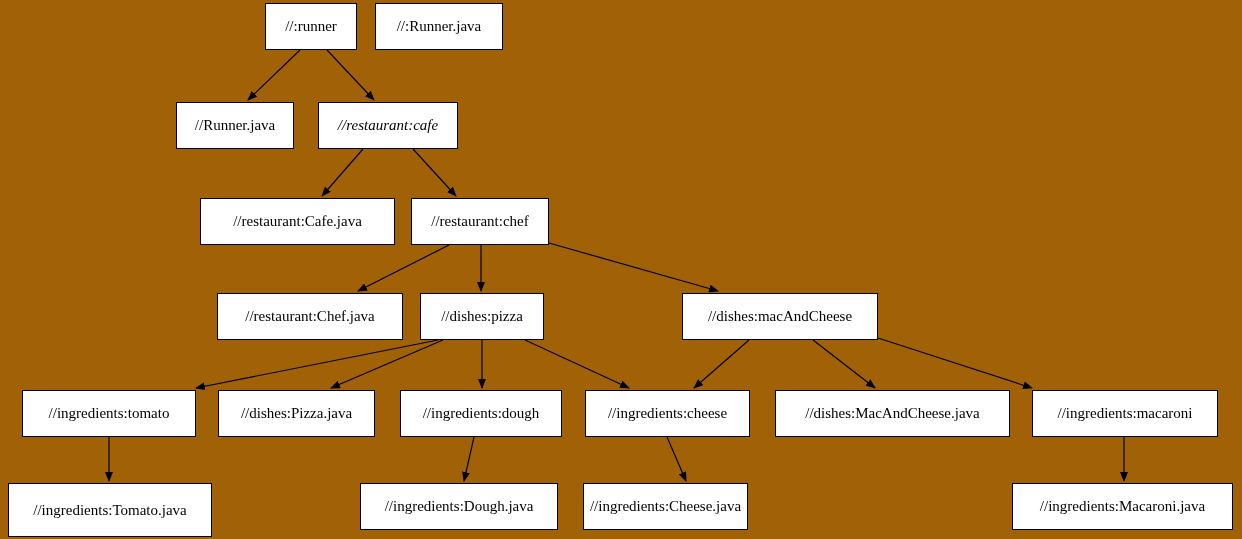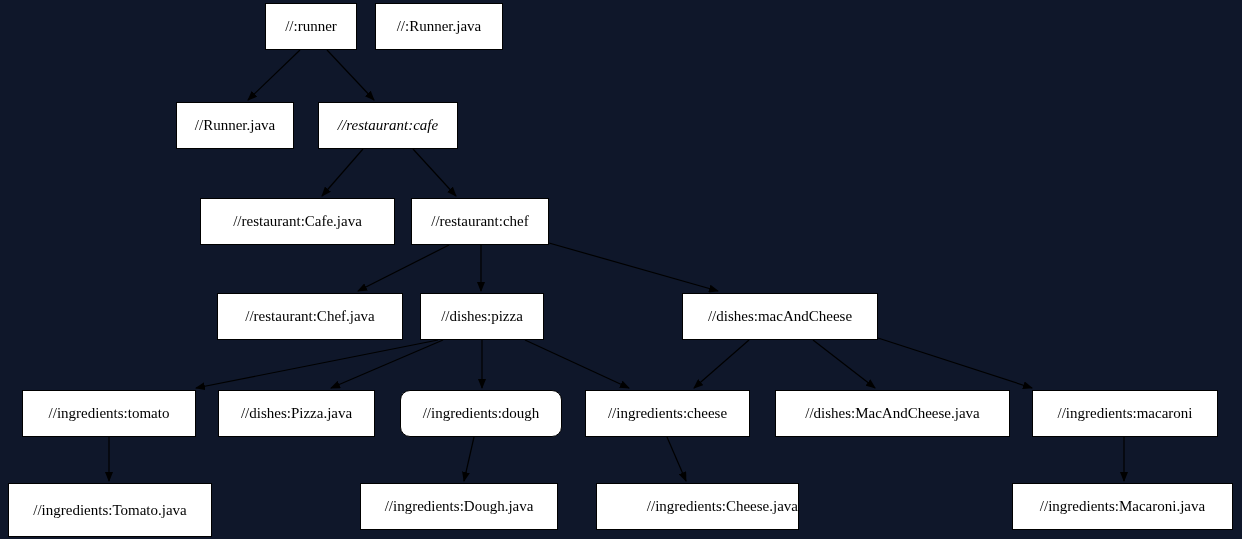--- a/index.html
+++ b/index.html
@@ -4,21 +4,21 @@
 <style>
   html, body {
     margin: 0;
     padding: 0;
     background: #ffffff;
   }
   #graph-canvas {
     position: relative;
     width: 1242px;
     height: 539px;
-    background: #0f172a;
+    background: #a16207;
     overflow: hidden;
     font-family: "Liberation Serif", "DejaVu Serif", serif;
   }
   #edge-layer {
     position: absolute;
     left: 0;
     top: 0;
     width: 1242px;
     height: 539px;
     pointer-events: none;
@@ -101,39 +101,39 @@
       </div>
       <div class="graph-node" style="left: 682px; top: 293px; width: 196px; height: 47px; border-color: rgb(0, 0, 0); background: rgb(255, 255, 255);">
         <span class="node-label" style="color: rgb(0, 0, 0);">//dishes:macAndCheese</span>
       </div>
       <div class="graph-node" style="left: 22px; top: 390px; width: 174px; height: 47px; border-color: rgb(0, 0, 0); background: rgb(255, 255, 255);">
         <span class="node-label" style="color: rgb(0, 0, 0);">//ingredients:tomato</span>
       </div>
       <div class="graph-node" style="left: 218px; top: 390px; width: 157px; height: 47px; border-color: rgb(0, 0, 0); background: rgb(255, 255, 255);">
         <span class="node-label" style="color: rgb(0, 0, 0);">//dishes:Pizza.java</span>
       </div>
-      <div class="graph-node" style="left: 400px; top: 390px; width: 162px; height: 47px; border-color: rgb(0, 0, 0); background: rgb(255, 255, 255); border-radius: 10px;">
+      <div class="graph-node" style="left: 400px; top: 390px; width: 162px; height: 47px; border-color: rgb(0, 0, 0); background: rgb(255, 255, 255);">
         <span class="node-label" style="color: rgb(0, 0, 0);">//ingredients:dough</span>
       </div>
       <div class="graph-node" style="left: 585px; top: 390px; width: 165px; height: 47px; border-color: rgb(0, 0, 0); background: rgb(255, 255, 255);">
         <span class="node-label" style="color: rgb(0, 0, 0);">//ingredients:cheese</span>
       </div>
       <div class="graph-node" style="left: 775px; top: 390px; width: 235px; height: 47px; border-color: rgb(0, 0, 0); background: rgb(255, 255, 255);">
         <span class="node-label" style="color: rgb(0, 0, 0);">//dishes:MacAndCheese.java</span>
       </div>
       <div class="graph-node" style="left: 1032px; top: 390px; width: 186px; height: 47px; border-color: rgb(0, 0, 0); background: rgb(255, 255, 255);">
         <span class="node-label" style="color: rgb(0, 0, 0);">//ingredients:macaroni</span>
       </div>
       <div class="graph-node" style="left: 8px; top: 483px; width: 204px; height: 54px; border-color: rgb(0, 0, 0); background: rgb(255, 255, 255);">
         <span class="node-label" style="color: rgb(0, 0, 0);">//ingredients:Tomato.java</span>
       </div>
       <div class="graph-node" style="left: 360px; top: 483px; width: 198px; height: 47px; border-color: rgb(0, 0, 0); background: rgb(255, 255, 255);">
         <span class="node-label" style="color: rgb(0, 0, 0);">//ingredients:Dough.java</span>
       </div>
-      <div class="graph-node" style="left: 596px; top: 483px; width: 203px; height: 47px; border-color: rgb(0, 0, 0); background: rgb(255, 255, 255); justify-content: flex-end;">
+      <div class="graph-node" style="left: 583px; top: 483px; width: 165px; height: 47px; border-color: rgb(0, 0, 0); background: rgb(255, 255, 255);">
         <span class="node-label" style="color: rgb(0, 0, 0);">//ingredients:Cheese.java</span>
       </div>
       <div class="graph-node" style="left: 1012px; top: 483px; width: 221px; height: 47px; border-color: rgb(0, 0, 0); background: rgb(255, 255, 255);">
         <span class="node-label" style="color: rgb(0, 0, 0);">//ingredients:Macaroni.java</span>
       </div>
     </div>
 
 </div>
 
 </body></html>

